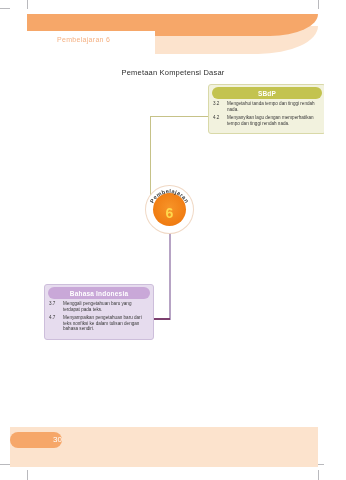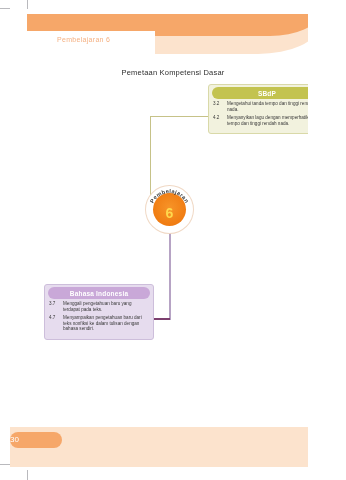--- a/index.html
+++ b/index.html
@@ -10,20 +10,21 @@
   }
   body {
     font-family: "Liberation Sans", "DejaVu Sans", sans-serif;
   }
   #page {
     position: relative;
     width: 308px;
     height: 480px;
     overflow: hidden;
     background: #ffffff;
+    padding-left: 16px;
   }
 
   
   .trim {
     position: absolute;
     background: #b9b9bd;
   }
   .trim-v { width: 1px; }
   .trim-h { height: 1px; }
 
@@ -244,21 +245,21 @@
     width: 52px;
     height: 16px;
     border-radius: 8px;
     background: #f6a769;
   }
   .page-num {
     position: absolute;
     left: 10px;
     top: 435px;
     width: 52px;
-    text-align: left;
+    text-align: right;
     font-size: 8px;
     color: #ffffff;
   }
 </style>
 </head>
 <body>
 
 <div id="page">
 
   <div class="trim trim-v trim-tl-v"></div>

